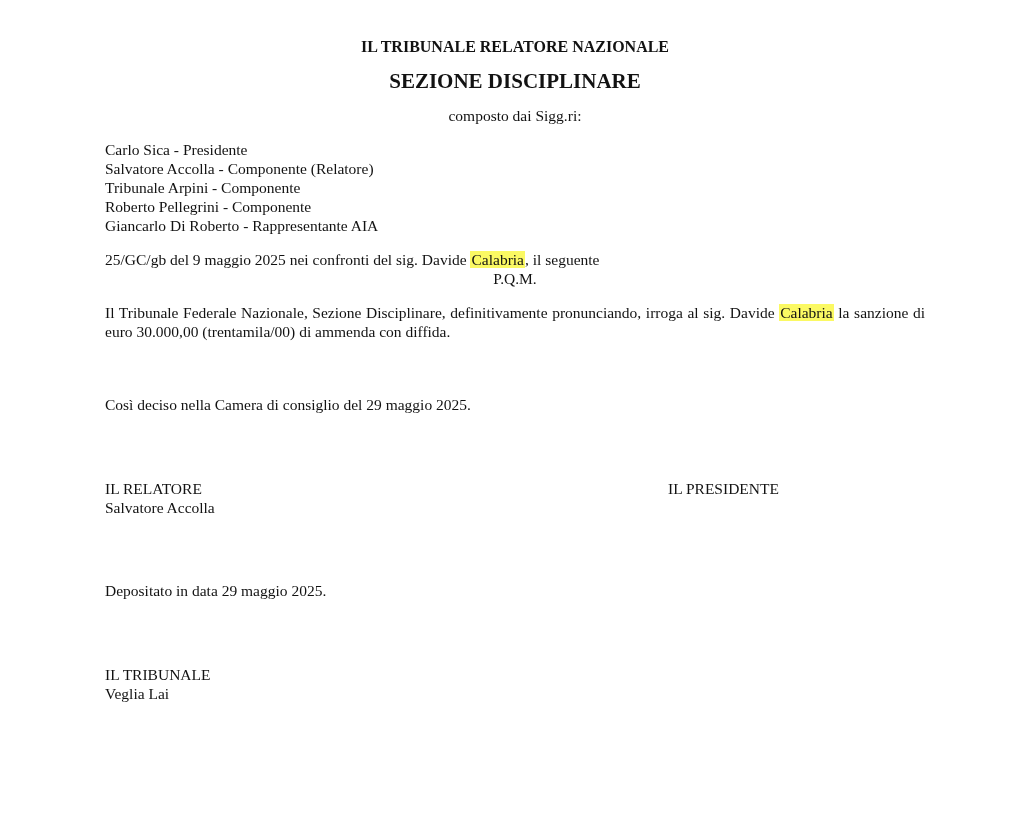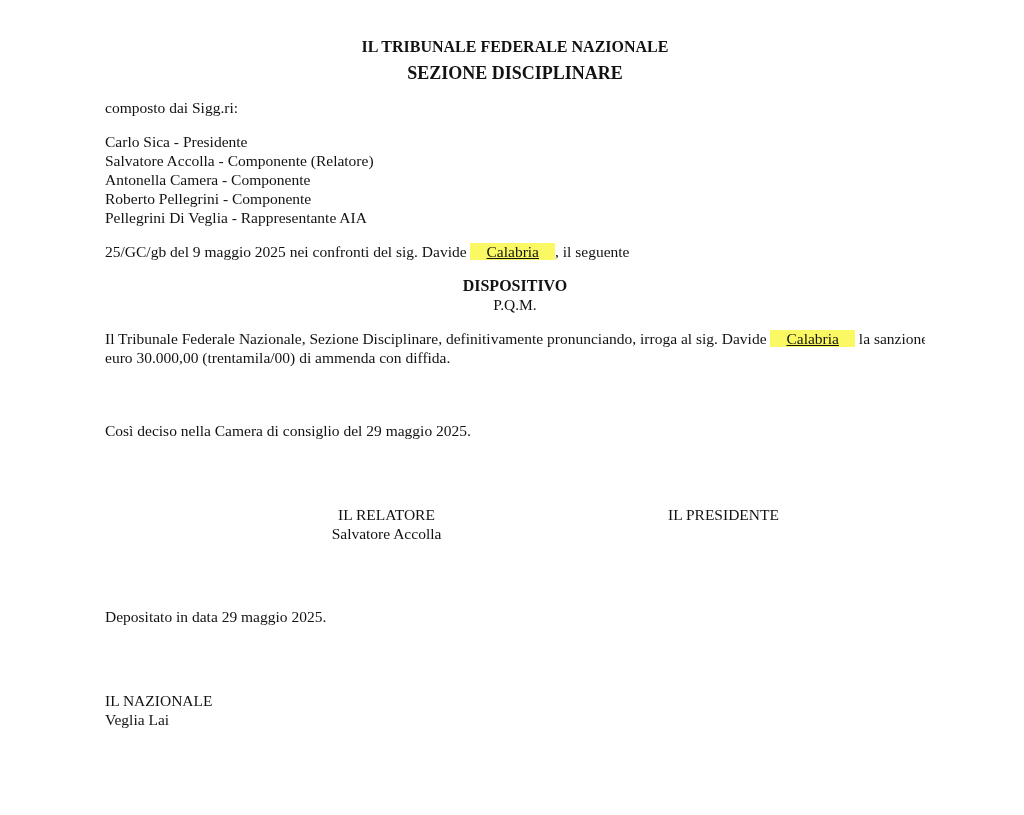--- a/index.html
+++ b/index.html
@@ -23,24 +23,24 @@
     padding: 37px 99px 0 105px;
   }
   .title {
     text-align: center;
     font-weight: bold;
     font-size: 16px;
   }
   .subtitle {
     text-align: center;
     font-weight: bold;
-    font-size: 18px;
-    margin-top: 8px;
+    font-size: 21px;
+    margin-top: 16px;
   }
-  .composed { margin-top: 15px; }
+  .composed { margin-top: 15px; text-align: center; }
   .members { margin-top: 15px; }
   .para { margin-top: 15px; }
   .jfull {
     text-align: justify;
     text-align-last: justify;
     white-space: nowrap;
     overflow: hidden;
   }
   .heading-center {
     margin-top: 15px;
@@ -49,55 +49,53 @@
     font-size: 16px;
   }
   .pqm {
     text-align: center;
   }
   .decision { margin-top: 54px; }
   .sig-row {
     margin-top: 65px;
     display: flex;
   }
-  .sig-left { flex: 0 0 563px; text-align: center; }
+  .sig-left { flex: 0 0 563px; }
   .sig-right { flex: 1 1 auto; }
   .deposit { margin-top: 64px; }
   .segretario { margin-top: 65px; }
   mark {
     background: var(--hl, #fbf963);
     color: inherit;
-    padding: 0 16px;
-    text-decoration: underline;
+    padding: 0 1px;
   }
 </style>
 </head>
 <body style="color: rgb(18, 18, 18); background: rgb(255, 255, 255);">
 
 <div class="page">
 
-  <div class="title">IL TRIBUNALE FEDERALE NAZIONALE</div>
+  <div class="title">IL TRIBUNALE RELATORE NAZIONALE</div>
 
   <div class="subtitle">SEZIONE DISCIPLINARE</div>
 
   <div class="composed">composto dai Sigg.ri:</div>
 
   <div class="members">
     <div>Carlo Sica - Presidente</div>
     <div>Salvatore Accolla - Componente (Relatore)</div>
-    <div>Antonella Camera - Componente</div>
+    <div>Tribunale Arpini - Componente</div>
     <div>Roberto Pellegrini - Componente</div>
-    <div>Pellegrini Di Veglia - Rappresentante AIA</div>
+    <div>Giancarlo Di Roberto - Rappresentante AIA</div>
   </div>
 
   <div class="para">
     <div><span>25/GC/gb del 9 maggio 2025 nei confronti del sig. Davide </span><mark>Calabria</mark><span>, il seguente</span></div>
   </div>
 
-  <div class="heading-center">DISPOSITIVO</div>
 
   <div class="pqm">P.Q.M.</div>
 
   <div class="para">
     <div class="jfull"><span>Il Tribunale Federale Nazionale, Sezione Disciplinare, definitivamente pronunciando, irroga al sig. Davide </span><mark>Calabria</mark><span> la sanzione di</span></div>
     <div>euro 30.000,00 (trentamila/00) di ammenda con diffida.</div>
   </div>
 
   <div class="decision">Così deciso nella Camera di consiglio del 29 maggio 2025.</div>
 
@@ -107,17 +105,17 @@
       <div>Salvatore Accolla</div>
     </div>
     <div class="sig-right">
       <div>IL PRESIDENTE</div>
     </div>
   </div>
 
   <div class="deposit">Depositato in data 29 maggio 2025.</div>
 
   <div class="segretario">
-    <div>IL NAZIONALE</div>
+    <div>IL TRIBUNALE</div>
     <div>Veglia Lai</div>
   </div>
 
 </div>
 
 </body></html>

